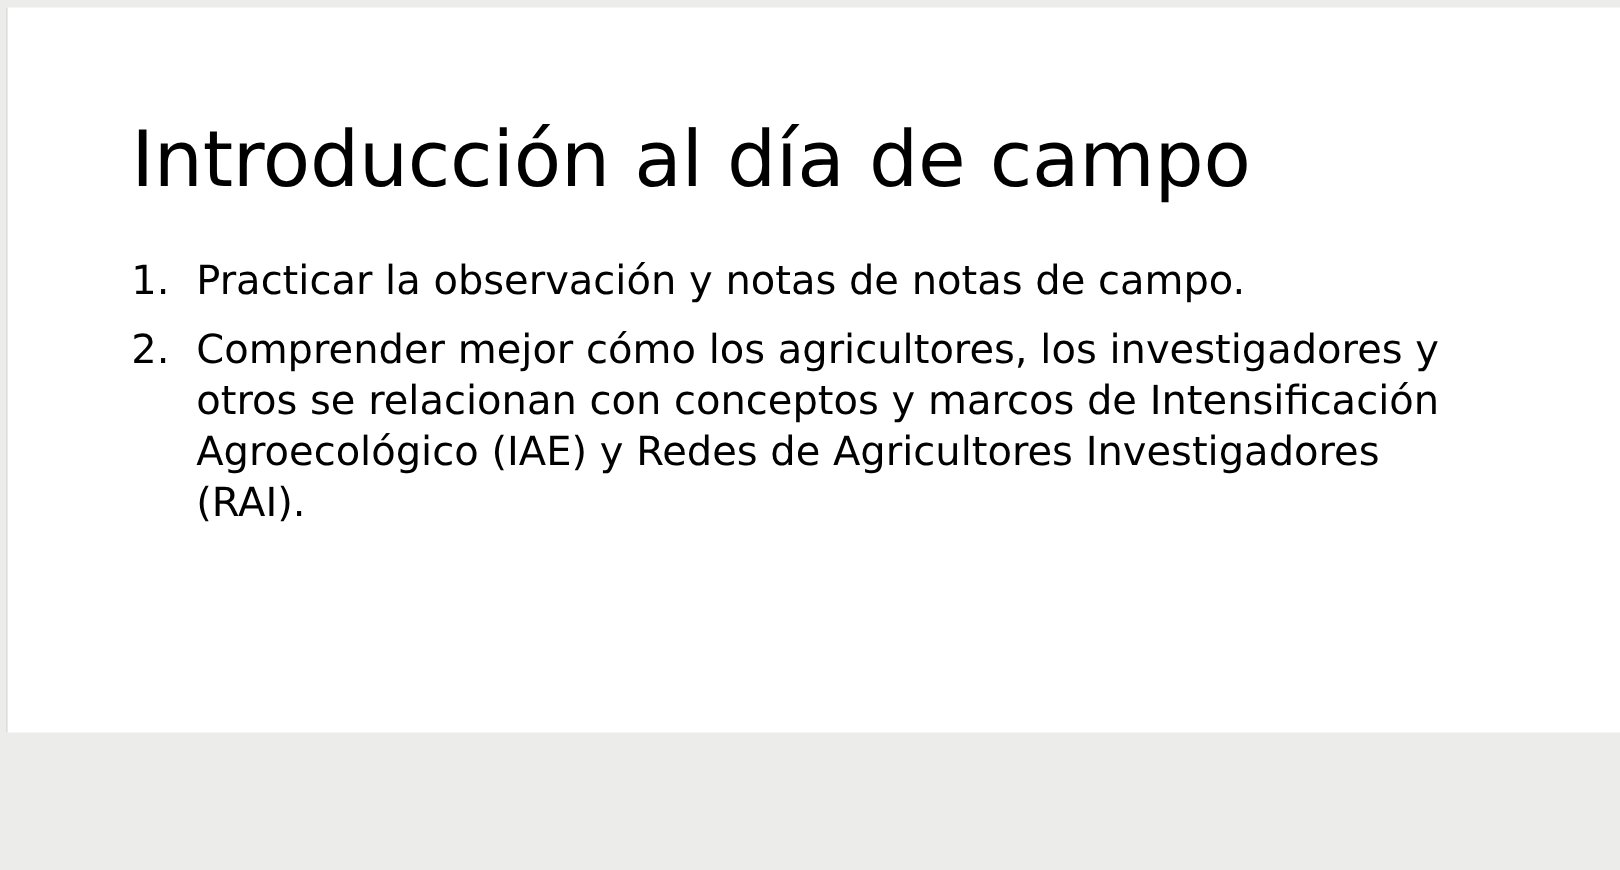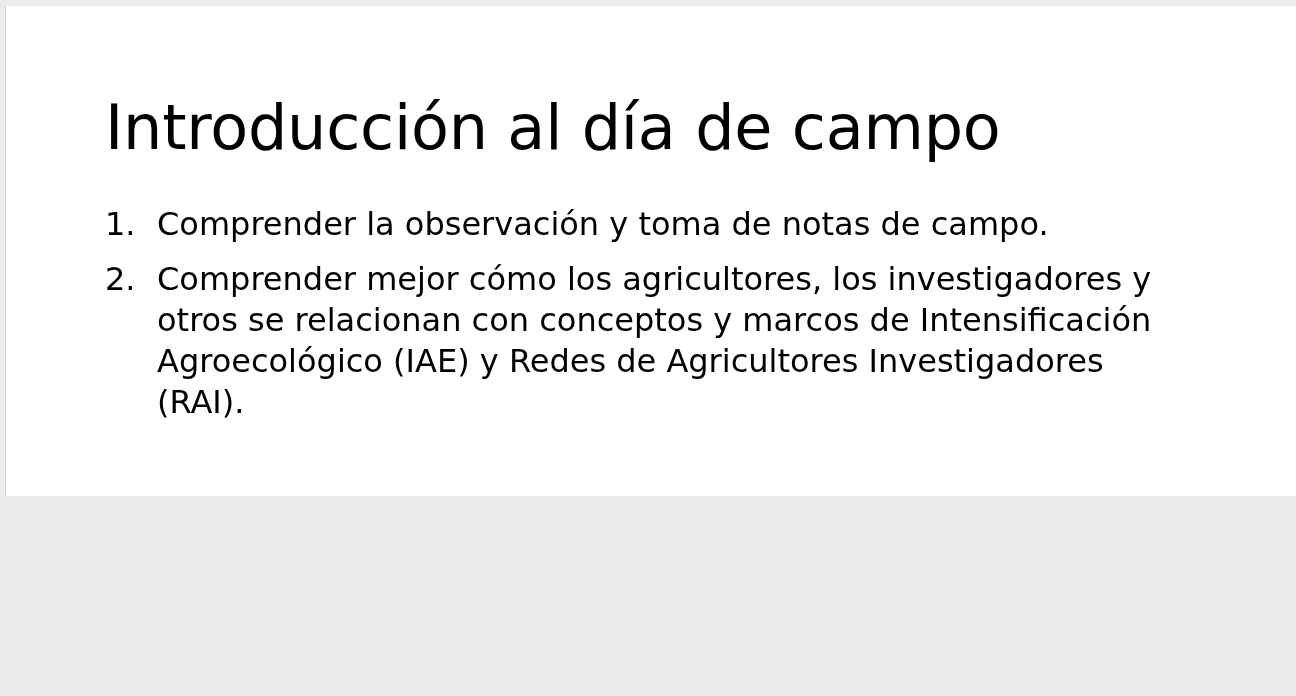--- a/index.html
+++ b/index.html
@@ -23,21 +23,21 @@
     background: #ececea;
     box-sizing: border-box;
   }
 
   
   #slide-canvas {
     position: absolute;
     left: 5px;
     top: 6px;
     width: 1291px;
-    height: 490px;
+    height: 580px;
     background: #ffffff;
     border-left: 1px solid #d4d4d2;
     box-sizing: border-box;
     overflow: hidden;
   }
 
   
   #slide-title {
     position: absolute;
     left: 99px;
@@ -103,21 +103,21 @@
 
   <div id="slide-canvas">
 
     <h1 id="slide-title">Introducción al día de campo</h1>
 
     <div id="slide-body">
       <ol class="slide-list">
 
         <li>
           <span class="list-marker">1.</span>
-          <span class="list-text">Comprender la observación y toma de notas de campo.</span>
+          <span class="list-text">Practicar la observación y notas de notas de campo.</span>
         </li>
 
         <li>
           <span class="list-marker">2.</span>
           <span class="list-text">Comprender mejor cómo los agricultores, los investigadores y otros se relacionan con conceptos y marcos de Intensificación Agroecológico (IAE) y Redes de Agricultores Investigadores (RAI).</span>
         </li>
 
       </ol>
     </div>
 

